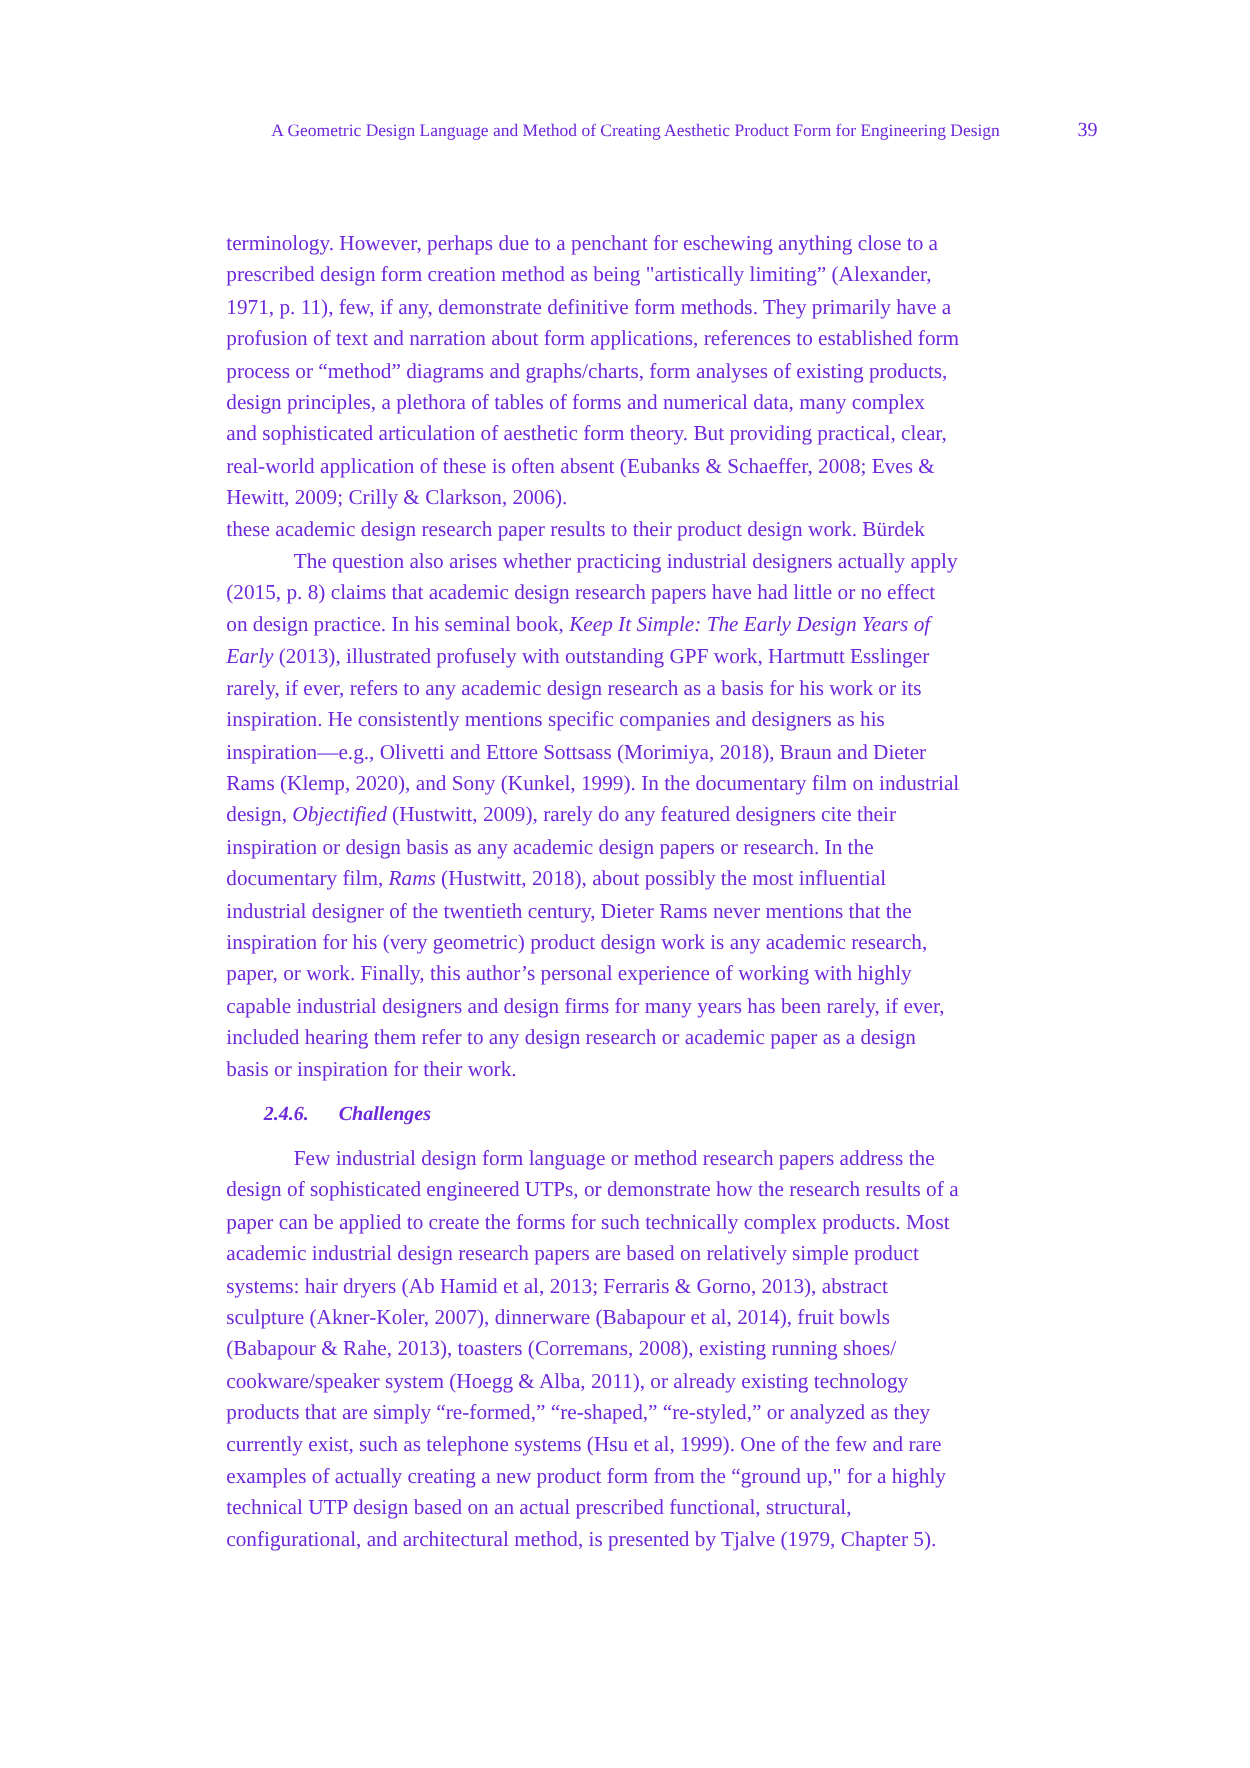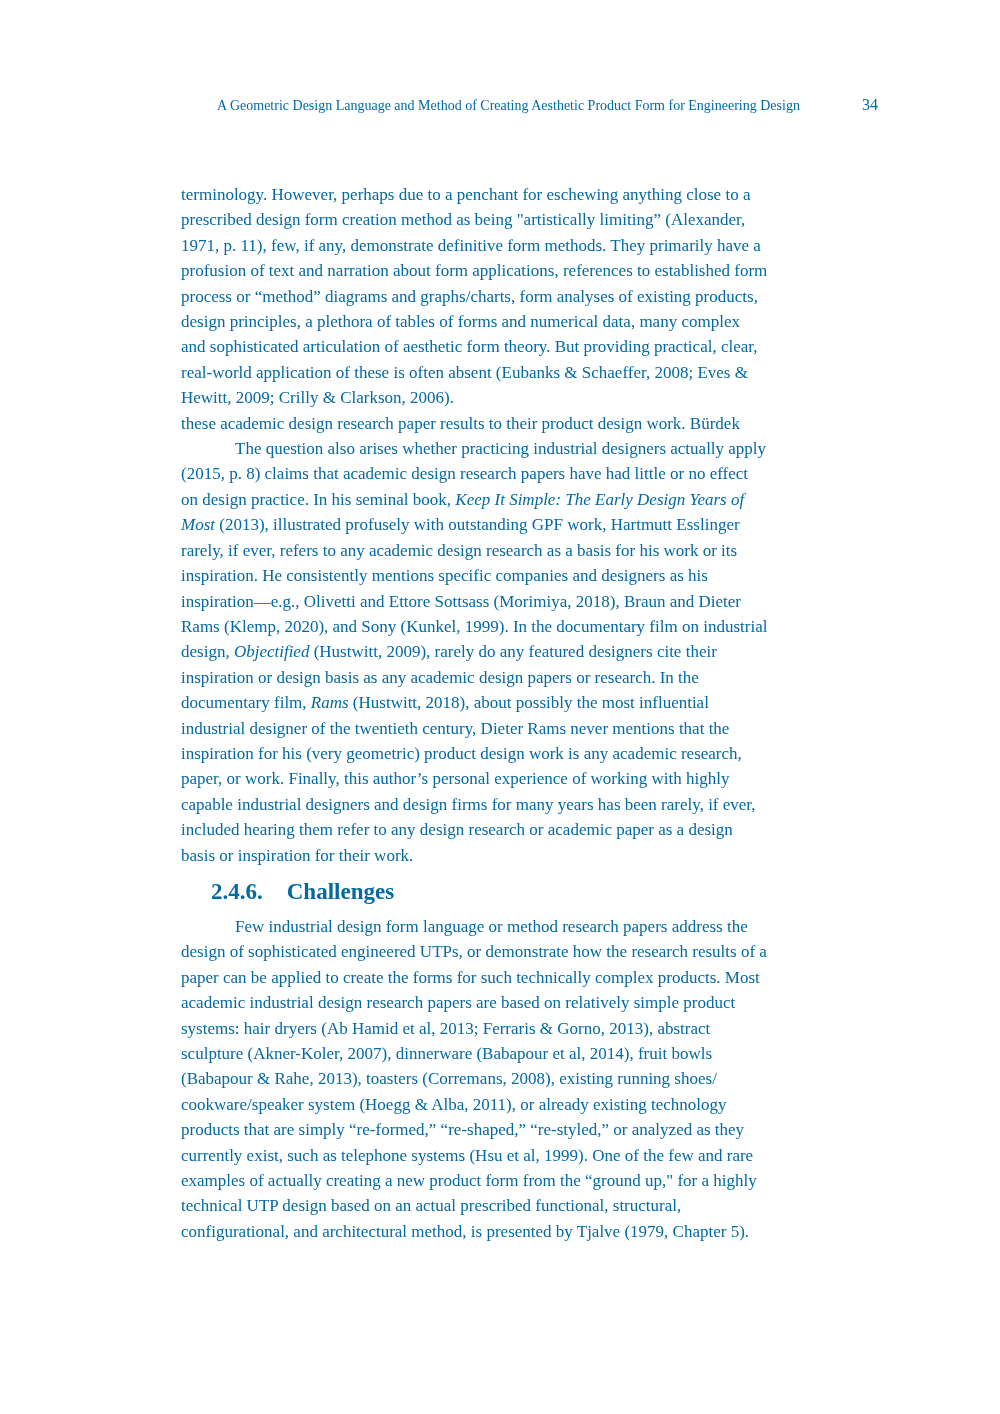--- a/index.html
+++ b/index.html
@@ -5,21 +5,21 @@
   html, body {
     margin: 0;
     padding: 0;
     background: #ffffff;
   }
   .page {
     position: relative;
     width: 1000px;
     height: 1414px;
     background: #ffffff;
-    color: #0369a1;
+    color: #6d28d9;
     font-family: "Liberation Serif", "DejaVu Serif", serif;
     overflow: hidden;
   }
   .running-header {
     position: absolute;
     top: 96px;
     left: 181px;
     width: 697px;
     display: flex;
     align-items: baseline;
@@ -52,56 +52,57 @@
   .text-line {
     white-space: nowrap;
   }
   .first-indent {
     padding-left: 54px;
   }
   .section-heading {
     margin-top: 11px;
     margin-bottom: 9px;
     padding-left: 30px;
-    font-size: 23px;
+    font-size: 16px;
     font-weight: bold;
+    font-style: italic;
     line-height: 26px;
     white-space: nowrap;
   }
   .heading-number {
     margin-right: 24px;
   }
 </style>
 </head>
 <body>
 
 <div class="page">
   <div class="running-header">
     <div class="running-title">A Geometric Design Language and Method of Creating Aesthetic Product Form for Engineering Design</div>
-    <div class="page-number">34</div>
+    <div class="page-number">39</div>
   </div>
 
   <div class="document-body">
       <div class="paragraph">
         <div class="text-line">terminology. However, perhaps due to a penchant for eschewing anything close to a</div>
         <div class="text-line">prescribed design form creation method as being "artistically limiting” (Alexander,</div>
         <div class="text-line">1971, p. 11), few, if any, demonstrate definitive form methods. They primarily have a</div>
         <div class="text-line">profusion of text and narration about form applications, references to established form</div>
         <div class="text-line">process or “method” diagrams and graphs/charts, form analyses of existing products,</div>
         <div class="text-line">design principles, a plethora of tables of forms and numerical data, many complex</div>
         <div class="text-line">and sophisticated articulation of aesthetic form theory. But providing practical, clear,</div>
         <div class="text-line">real-world application of these is often absent (Eubanks &amp; Schaeffer, 2008; Eves &amp;</div>
         <div class="text-line">Hewitt, 2009; Crilly &amp; Clarkson, 2006).</div>
       </div>
       <div class="paragraph">
         <div class="text-line">these academic design research paper results to their product design work. Bürdek</div>
         <div class="text-line first-indent">The question also arises whether practicing industrial designers actually apply</div>
         <div class="text-line">(2015, p. 8) claims that academic design research papers have had little or no effect</div>
         <div class="text-line">on design practice. In his seminal book, <i>Keep It Simple: The Early Design Years of</i></div>
-        <div class="text-line"><i>Most</i> (2013), illustrated profusely with outstanding GPF work, Hartmutt Esslinger</div>
+        <div class="text-line"><i>Early</i> (2013), illustrated profusely with outstanding GPF work, Hartmutt Esslinger</div>
         <div class="text-line">rarely, if ever, refers to any academic design research as a basis for his work or its</div>
         <div class="text-line">inspiration. He consistently mentions specific companies and designers as his</div>
         <div class="text-line">inspiration—e.g., Olivetti and Ettore Sottsass (Morimiya, 2018), Braun and Dieter</div>
         <div class="text-line">Rams (Klemp, 2020), and Sony (Kunkel, 1999). In the documentary film on industrial</div>
         <div class="text-line">design, <i>Objectified</i> (Hustwitt, 2009), rarely do any featured designers cite their</div>
         <div class="text-line">inspiration or design basis as any academic design papers or research. In the</div>
         <div class="text-line">documentary film, <i>Rams</i> (Hustwitt, 2018), about possibly the most influential</div>
         <div class="text-line">industrial designer of the twentieth century, Dieter Rams never mentions that the</div>
         <div class="text-line">inspiration for his (very geometric) product design work is any academic research,</div>
         <div class="text-line">paper, or work. Finally, this author’s personal experience of working with highly</div>

